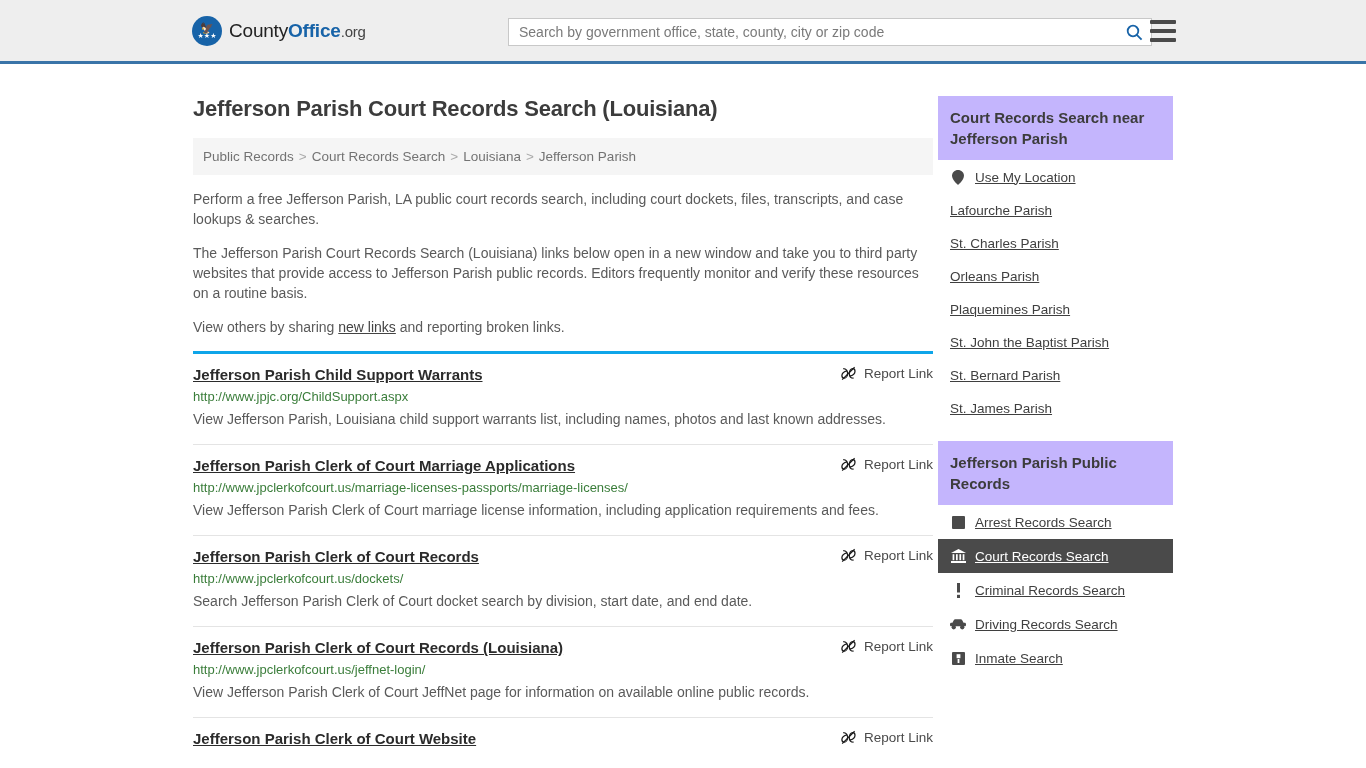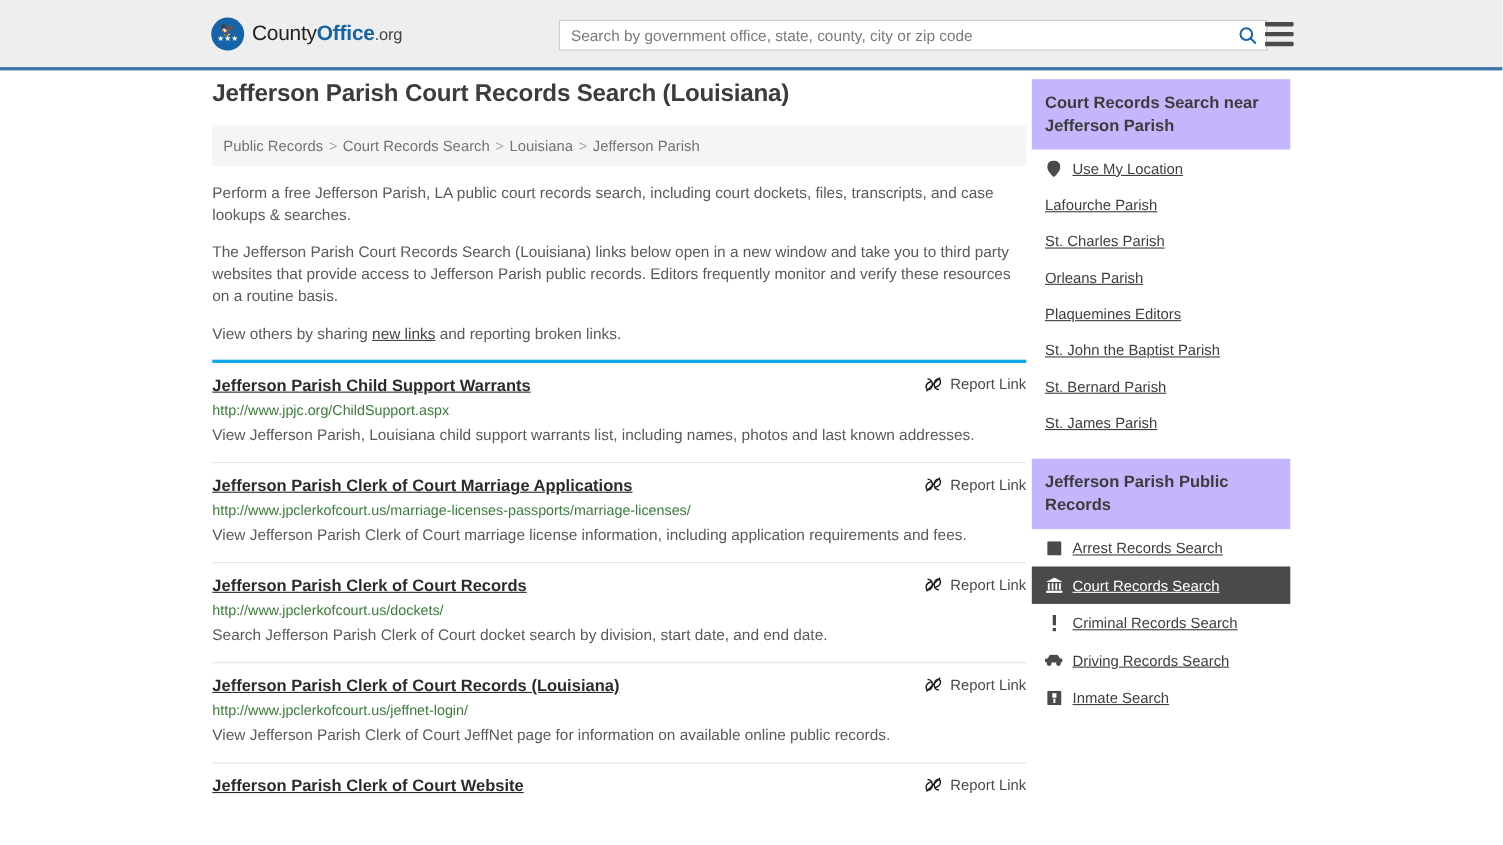--- a/index.html
+++ b/index.html
@@ -95,21 +95,21 @@
   .page {
     width: 1366px;
     padding: 0;
     display: flex;
     justify-content: center;
   }
   .container {
     width: 980px;
     display: flex;
     gap: 0;
-    padding-top: 8px;
+    padding-top: 32px;
   }
   .main-col { width: 740px; margin-right: 0; }
   .side-col { width: 235px; margin-left: 5px; }
 
   h1.page-title {
     font-size: 22px;
     color: #3c3c3c;
     margin: 0 0 16px 0;
     font-weight: bold;
     letter-spacing: -0.2px;
@@ -356,21 +356,21 @@
             <li class="panel-item">
               <a href="#">Lafourche Parish</a>
             </li>
             <li class="panel-item">
               <a href="#">St. Charles Parish</a>
             </li>
             <li class="panel-item">
               <a href="#">Orleans Parish</a>
             </li>
             <li class="panel-item">
-              <a href="#">Plaquemines Editors</a>
+              <a href="#">Plaquemines Parish</a>
             </li>
             <li class="panel-item">
               <a href="#">St. John the Baptist Parish</a>
             </li>
             <li class="panel-item">
               <a href="#">St. Bernard Parish</a>
             </li>
             <li class="panel-item">
               <a href="#">St. James Parish</a>
             </li>

